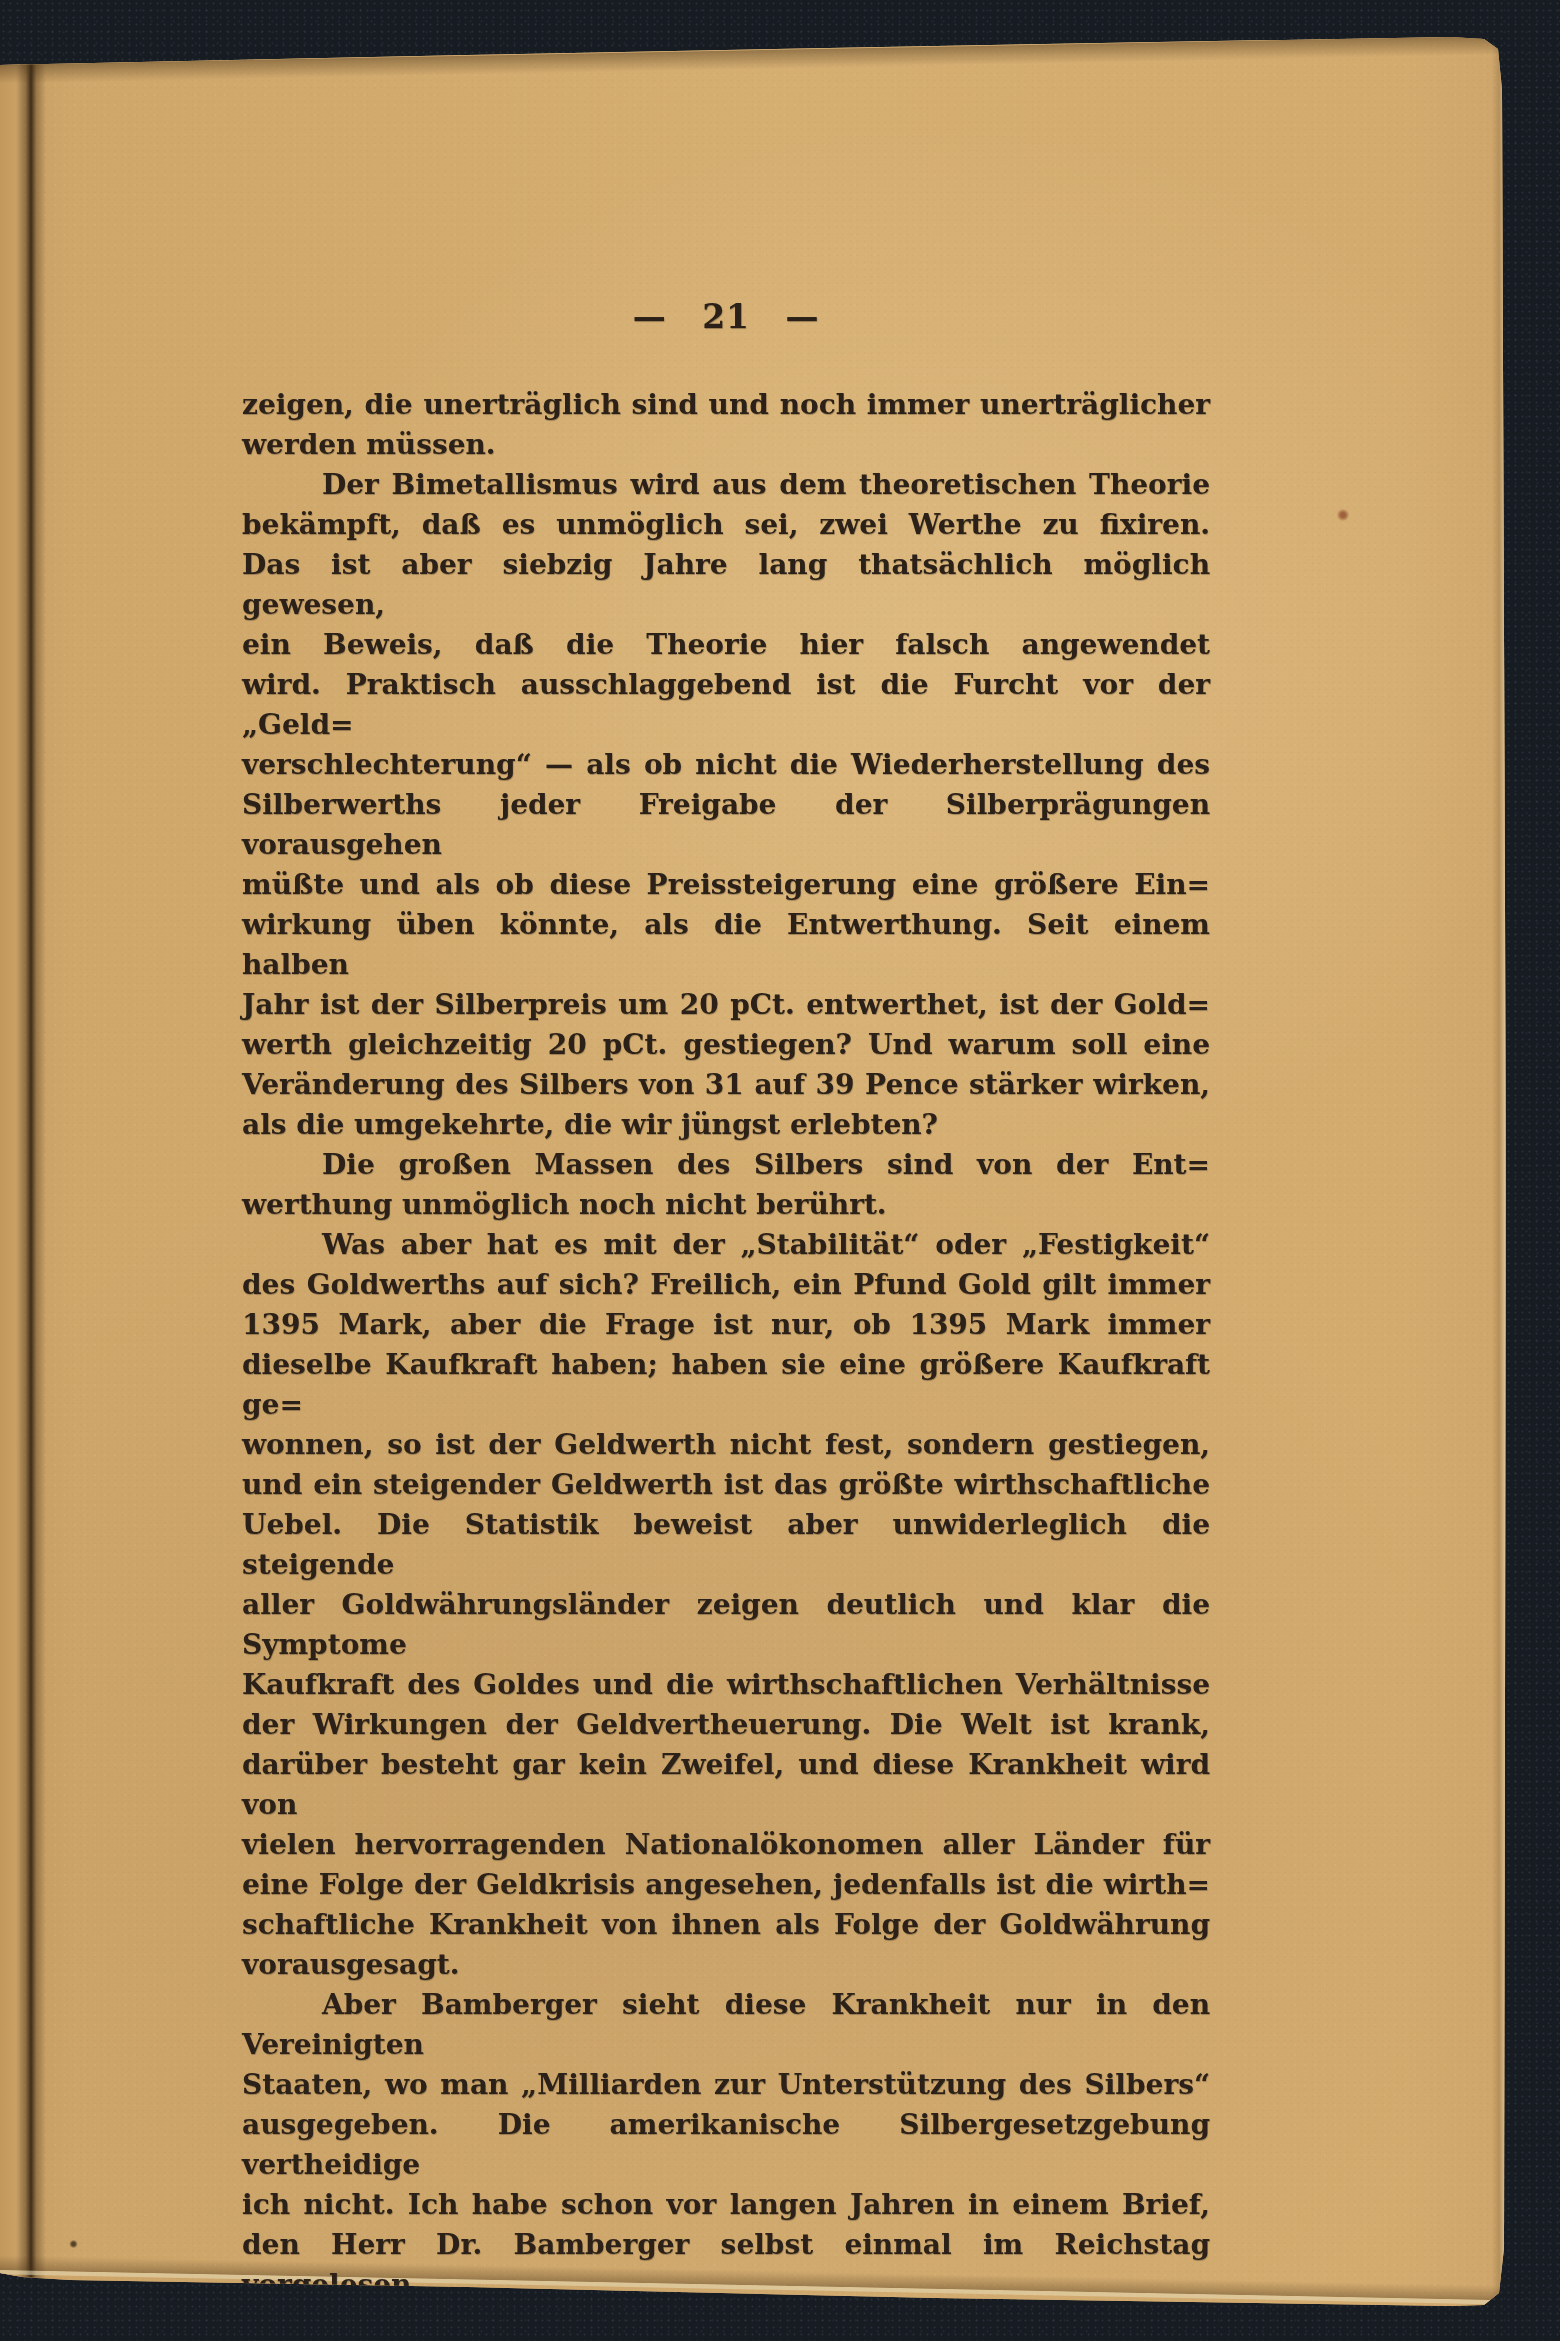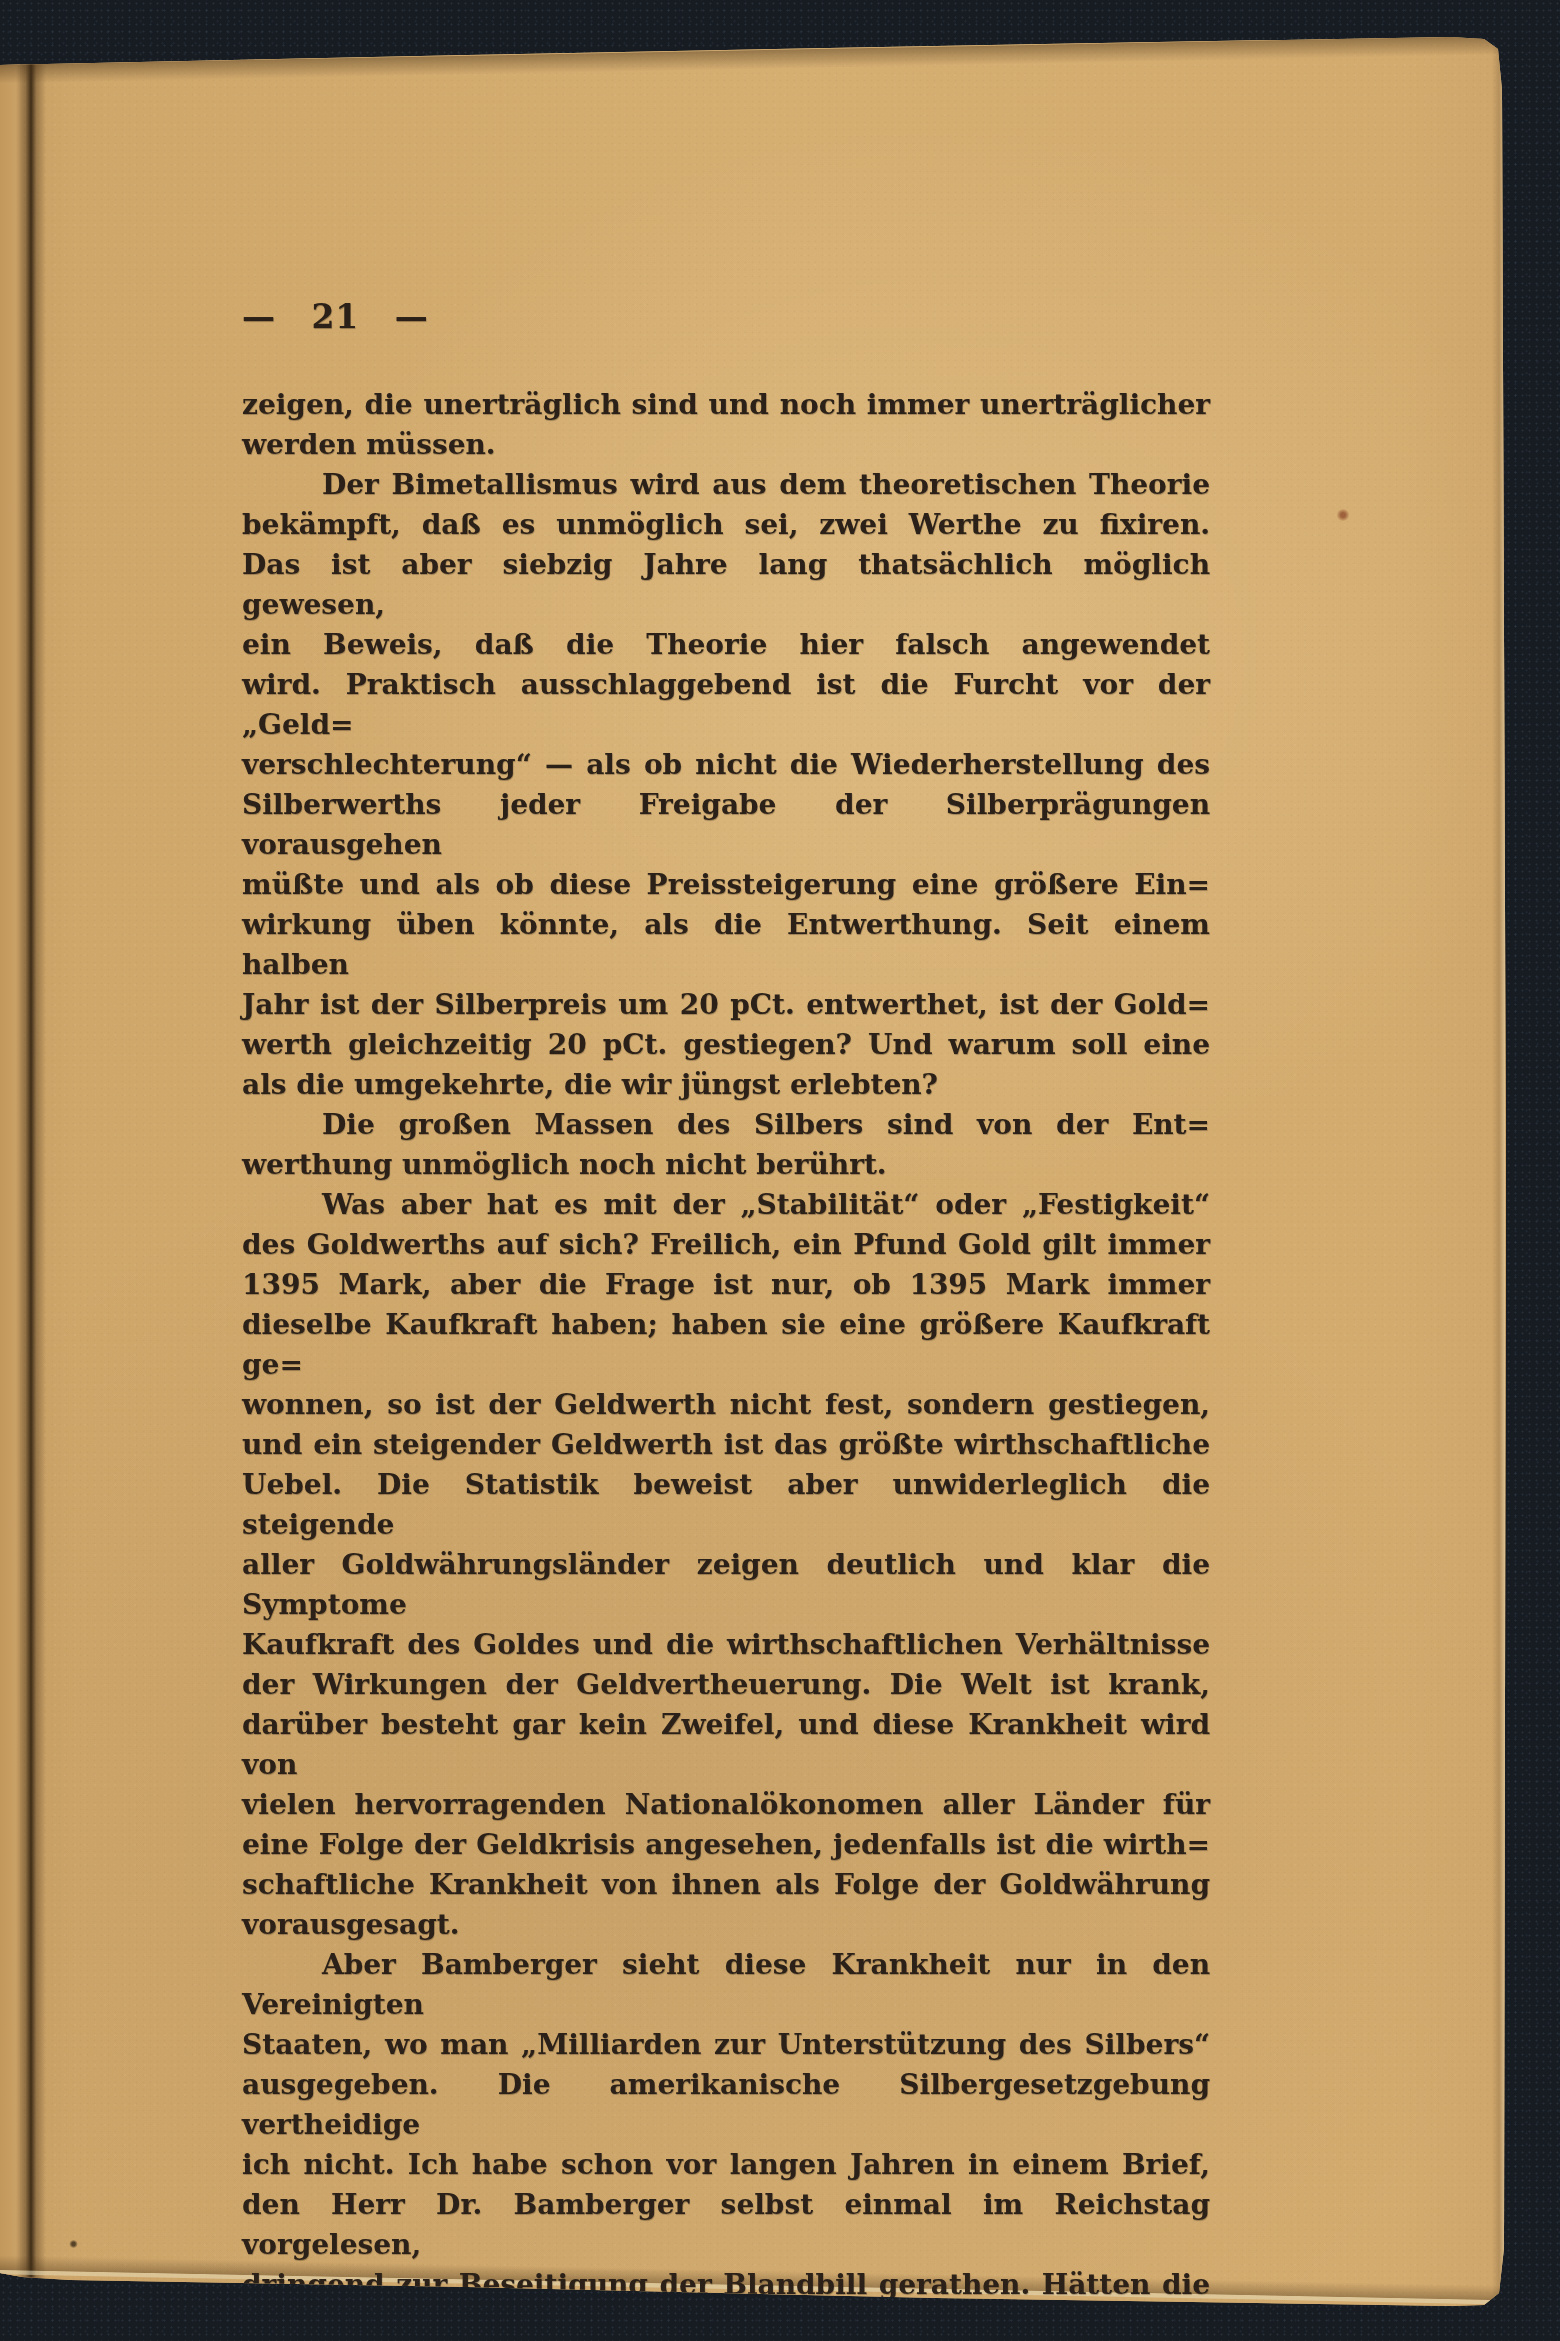--- a/index.html
+++ b/index.html
@@ -56,21 +56,21 @@
   .speck-red{
     position:absolute;left:1336px;top:509px;width:14px;height:11.7px;border-radius:50%;
     background:radial-gradient(circle,rgba(148,84,50,.85) 0 25%,rgba(148,84,50,0) 70%);
   }
   .speck-dark{
     position:absolute;left:69px;top:2240px;width:8.6px;height:7.8px;border-radius:50%;
     background:radial-gradient(circle,rgba(58,44,24,.8) 0 30%,rgba(58,44,24,0) 72%);
   }
   .page-header{
     position:absolute;left:242px;top:297px;width:968px;
-    font-size:33px;font-weight:700;color:#2b2118;
+    text-align:center;font-size:33px;font-weight:700;color:#2b2118;
     word-spacing:23.4px;letter-spacing:0.8px;
     text-shadow:0.5px 0.6px 0.7px rgba(40,28,16,.35);
   }
   .textblock{
     position:absolute;left:242px;top:385px;width:968px;
     font-size:28px;line-height:40px;font-weight:700;color:#2b2118;
     text-shadow:0.5px 0.6px 0.7px rgba(42,30,18,.32);
   }
   .line{text-align:justify;text-align-last:justify;white-space:normal;}
   .line.end{text-align-last:left;}
@@ -97,20 +97,21 @@
     <div class="line j">bekämpft, daß es unmöglich sei, zwei Werthe zu fixiren.</div>
     <div class="line j">Das ist aber siebzig Jahre lang thatsächlich möglich gewesen,</div>
     <div class="line j">ein Beweis, daß die Theorie hier falsch angewendet</div>
     <div class="line j">wird. Praktisch ausschlaggebend ist die Furcht vor der „Geld=</div>
     <div class="line j">verschlechterung“ — als ob nicht die Wiederherstellung des</div>
     <div class="line j">Silberwerths jeder Freigabe der Silberprägungen vorausgehen</div>
     <div class="line j">müßte und als ob diese Preissteigerung eine größere Ein=</div>
     <div class="line j">wirkung üben könnte, als die Entwerthung. Seit einem halben</div>
     <div class="line j">Jahr ist der Silberpreis um 20 pCt. entwerthet, ist der Gold=</div>
     <div class="line j">werth gleichzeitig 20 pCt. gestiegen? Und warum soll eine</div>
+    <div class="line j">Veränderung des Silbers von 31 auf 39 Pence stärker wirken,</div>
     <div class="line end">als die umgekehrte, die wir jüngst erlebten?</div>
     <div class="line j in">Die großen Massen des Silbers sind von der Ent=</div>
     <div class="line end">werthung unmöglich noch nicht berührt.</div>
     <div class="line j in">Was aber hat es mit der „Stabilität“ oder „Festigkeit“</div>
     <div class="line j">des Goldwerths auf sich? Freilich, ein Pfund Gold gilt immer</div>
     <div class="line j">1395 Mark, aber die Frage ist nur, ob 1395 Mark immer</div>
     <div class="line j">dieselbe Kaufkraft haben; haben sie eine größere Kaufkraft ge=</div>
     <div class="line j">wonnen, so ist der Geldwerth nicht fest, sondern gestiegen,</div>
     <div class="line j">und ein steigender Geldwerth ist das größte wirthschaftliche</div>
     <div class="line j">Uebel. Die Statistik beweist aber unwiderleglich die steigende</div>

